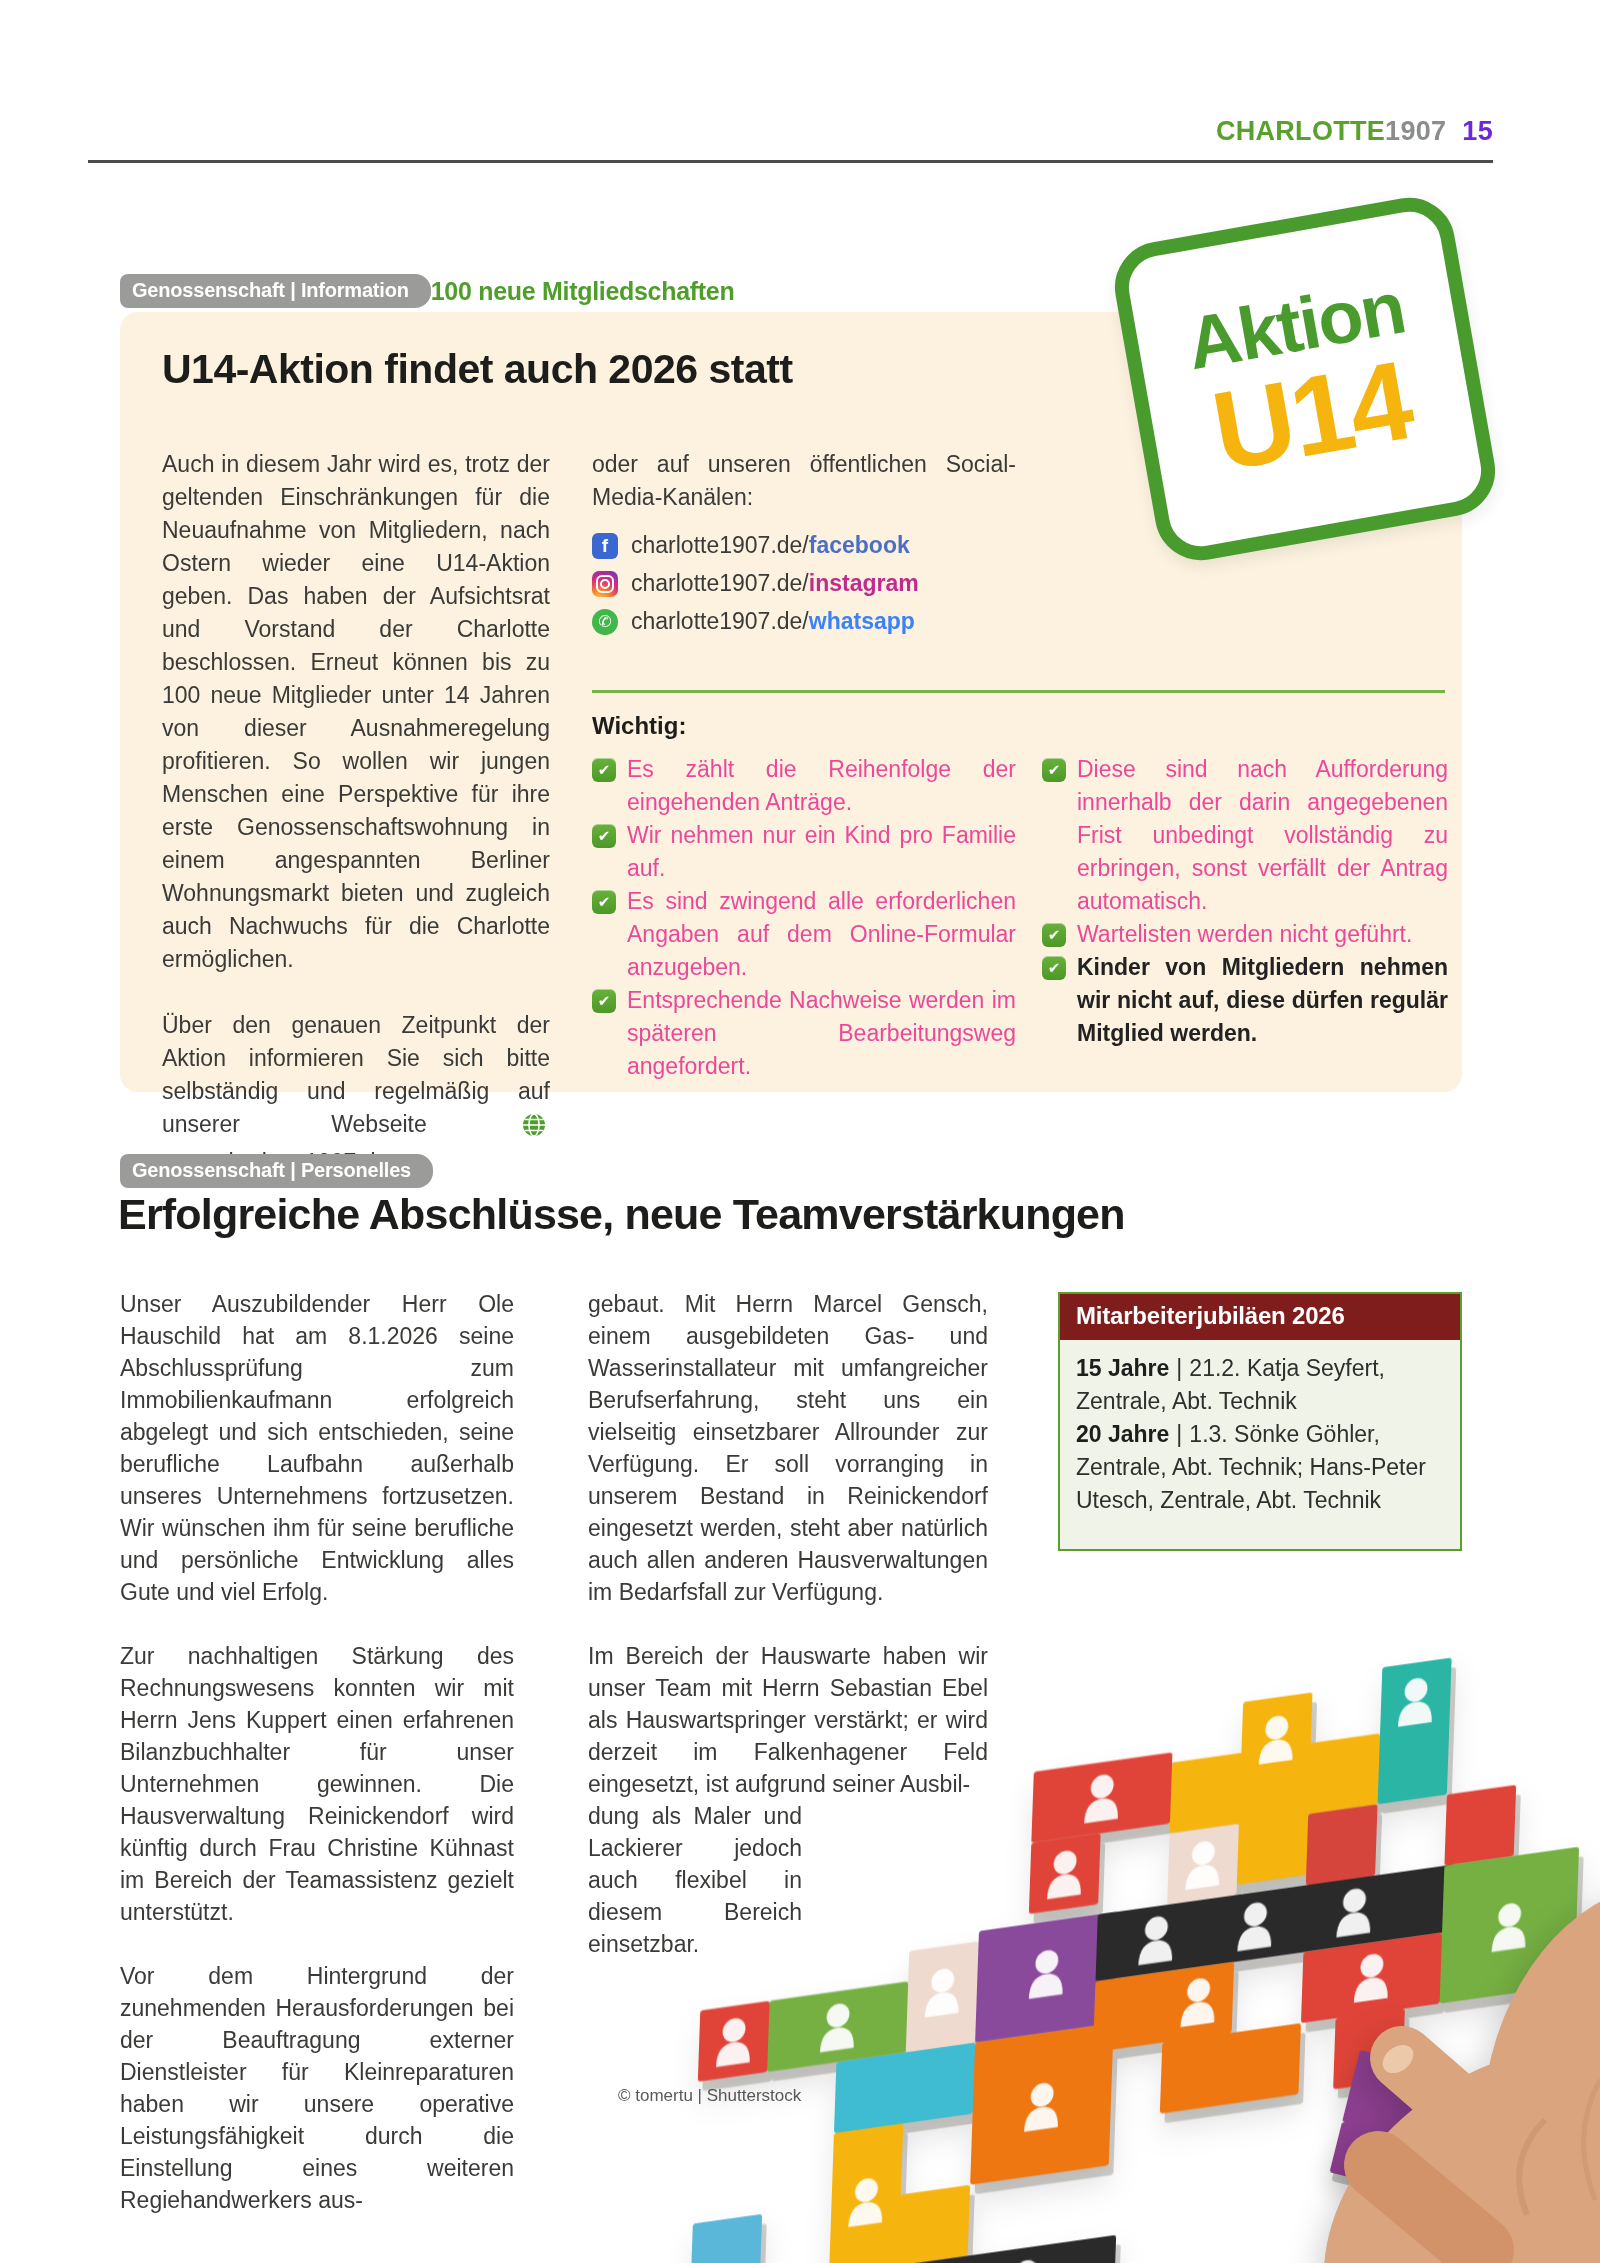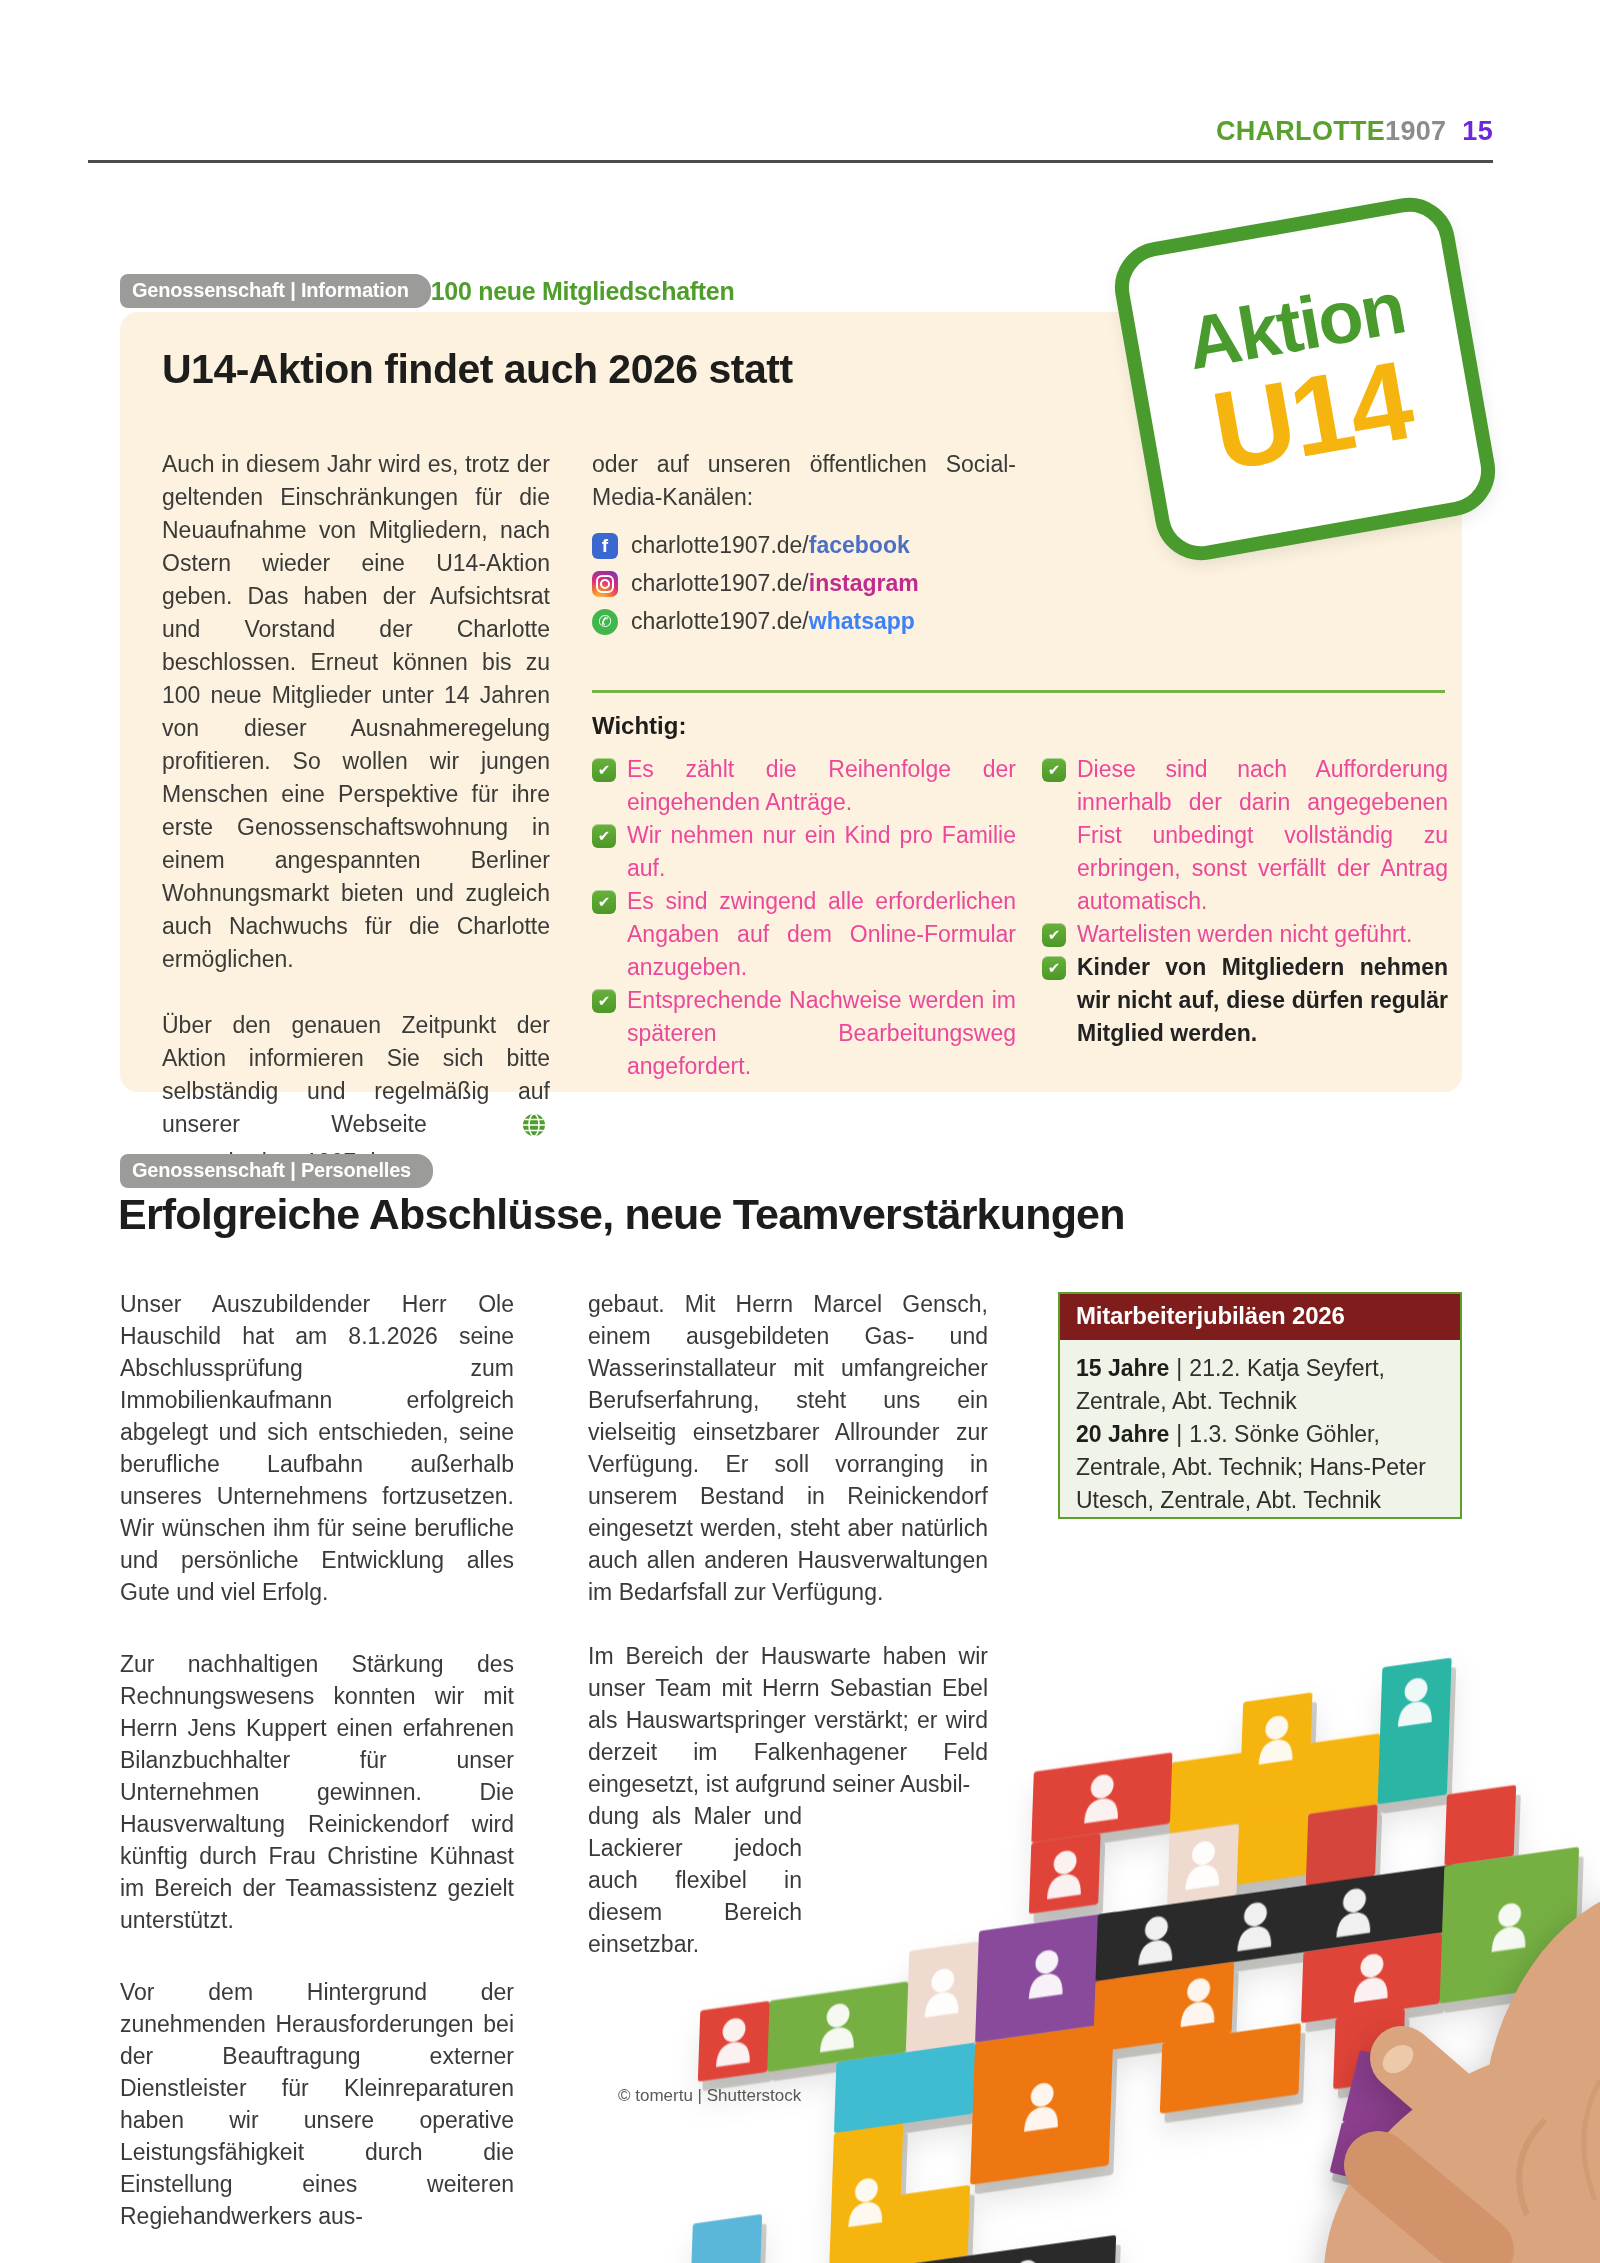--- a/index.html
+++ b/index.html
@@ -60,28 +60,28 @@
              border:14px solid #4a9b2e;border-radius:46px;transform:rotate(-10deg);
              display:flex;flex-direction:column;align-items:center;justify-content:center;
              box-shadow:0 6px 16px rgba(0,0,0,.08);}
   .u14-line1{font-size:74px;font-weight:700;color:#4a9b2e;letter-spacing:-2px;line-height:1;}
   .u14-line2{font-size:112px;font-weight:700;color:#f6b40e;letter-spacing:-3px;line-height:.95;margin-top:2px;}
 
   
   .a2-title{position:absolute;left:118px;top:1190px;font-size:43px;font-weight:700;color:#1d1d1b;letter-spacing:-.8px;}
   .body2 .body-text, .body2{font-size:23px;line-height:32px;}
   .a2-col1{position:absolute;left:120px;top:1288px;width:394px;}
-  .a2-col1 p + p{margin-top:40px;}
+  .a2-col1 p + p{margin-top:32px;}
   .a2-col2{position:absolute;left:588px;top:1288px;width:400px;}
   .a2-col2 p + p{margin-top:32px;}
   .a2-col2 .narrow{width:214px;margin-top:0;}
 
   .jub-box{position:absolute;left:1058px;top:1292px;width:404px;border:2px solid #5ca02b;background:#f0f3e7;box-sizing:border-box;}
   .jub-head{background:#7f1d1d;color:#fff;font-weight:700;font-size:24px;padding:8px 16px 10px;letter-spacing:-.2px;}
-  .jub-body{padding:12px 16px 0;font-size:23px;line-height:33px;color:#2f2f2d;}
+  .jub-body{padding:12px 16px 32px;font-size:23px;line-height:33px;color:#2f2f2d;}
   .jub-years{font-weight:700;color:#1d1d1b;}
   .jub-sep{margin:0 7px;}
 
   .credit{position:absolute;left:618px;top:2086px;font-size:17px;color:#5a5a58;}
 
   .photo{position:absolute;left:540px;top:1650px;width:1060px;height:613px;overflow:hidden;}
 </style>
 </head>
 <body>
 

